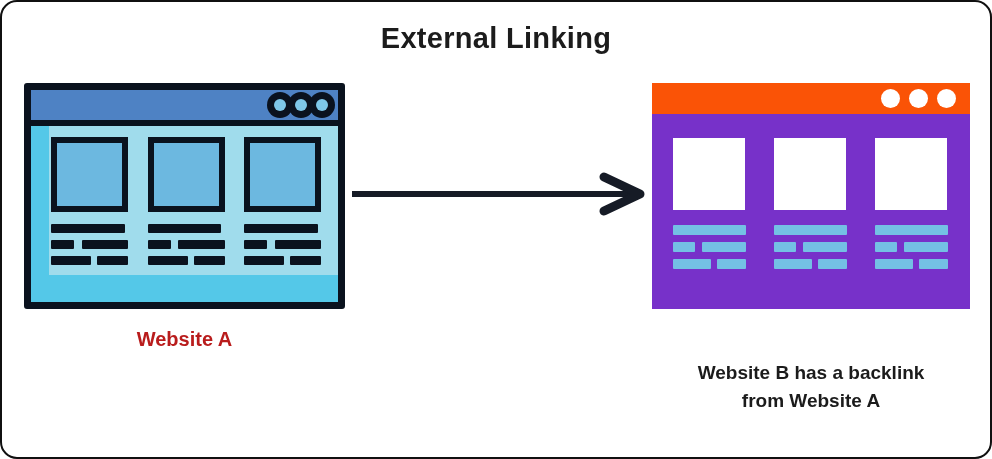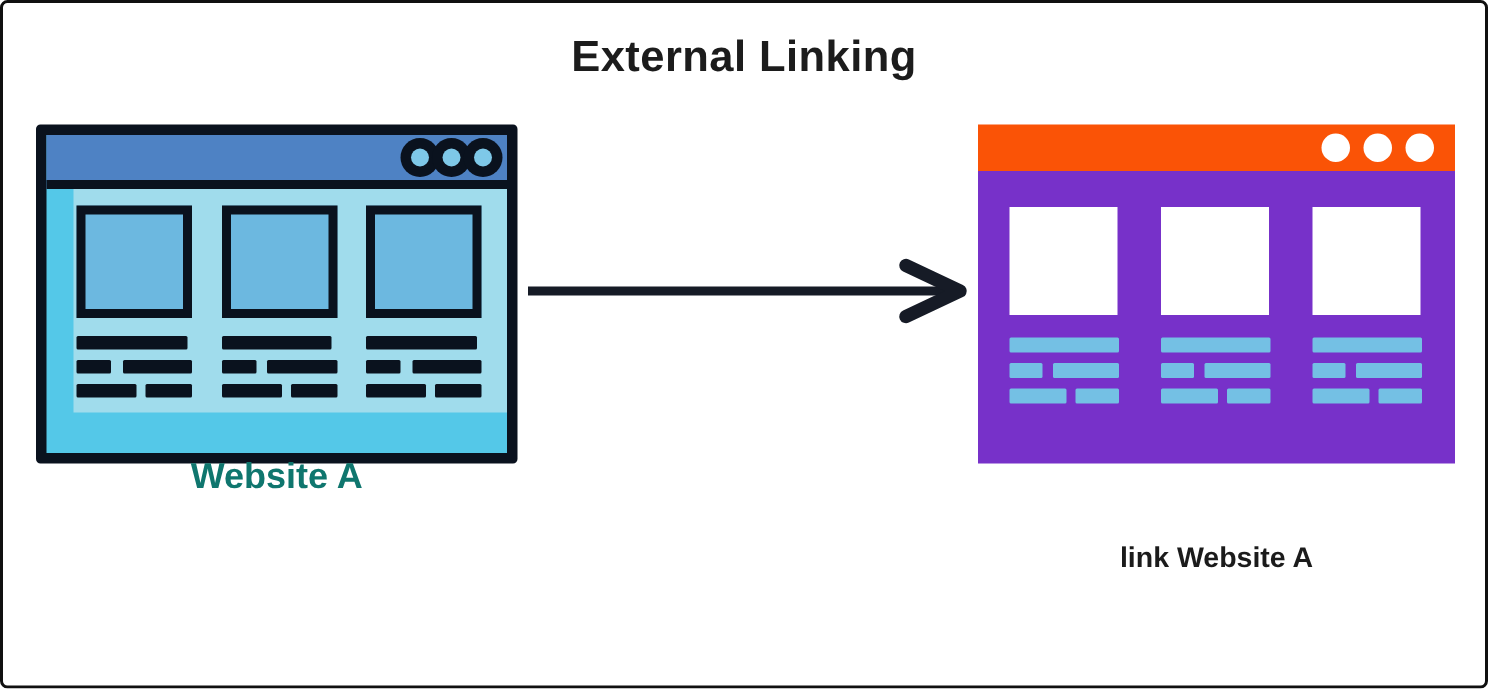--- a/index.html
+++ b/index.html
@@ -1,17 +1,17 @@
 <!DOCTYPE html>
 <html style="--outline-dark: #0A121E; --site-a-titlebar: #4E82C4; --site-a-frame-fill: #54C8E8; --site-a-panel: #A0DCEC; --site-a-box: #6CB8E0; --site-a-ring-dot: #7EC8E8; --site-b-titlebar: #FA5306; --site-b-body: #7731C9; --site-b-text-bar: #74C0E4; --arrow: #161B26;"><head>
 <meta charset="utf-8">
 <style>
   html,body{margin:0;padding:0;background:#fff;font-family:"Liberation Sans",sans-serif;}
   .canvas{position:relative;width:992px;height:459px;background:#fff;border:2px solid #101010;
-          border-radius:5px;box-sizing:border-box;overflow:hidden;}
+          border-radius:17px;box-sizing:border-box;overflow:hidden;}
 
   .diagram-title{position:absolute;top:20px;left:0;width:100%;text-align:center;
                  font-size:29px;font-weight:bold;color:#1c1c1c;letter-spacing:.3px;}
 
   
   .window-a{position:absolute;left:22px;top:81px;width:321px;height:226px;box-sizing:border-box;
             background:var(--site-a-frame-fill,#54C8E8);
             border:7px solid var(--outline-dark,#0A121E);border-radius:3px;}
   .titlebar-a{height:30px;background:var(--site-a-titlebar,#4E82C4);
               border-bottom:6px solid var(--outline-dark,#0A121E);
@@ -40,21 +40,21 @@
   .content-b{position:absolute;left:0;right:0;top:31px;bottom:0;box-sizing:border-box;
              background:var(--site-b-body,#7731C9);padding:24px 22px 0 21px;
              display:flex;justify-content:space-between;}
   .window-b .col{width:73px;}
   .window-b .box{width:72px;height:72px;background:#ffffff;}
   .window-b .bar{height:10px;background:var(--site-b-text-bar,#74C0E4);border-radius:1px;}
   .window-b .bar.full{margin-top:15px;width:100%;}
   .window-b .bar-row{margin-top:7px;}
 
   
-  .site-label{position:absolute;top:302px;text-align:center;font-size:24px;font-weight:bold;color:#0f766e;}
+  .site-label{position:absolute;top:326px;text-align:center;font-size:20px;font-weight:bold;color:#b91c1c;}
   .label-a{left:22px;width:321px;} .label-b{left:650px;width:318px;}
   .site-caption{position:absolute;top:357px;text-align:center;font-size:19px;font-weight:bold;
                 color:#1b1b1b;line-height:1.45;}
   .caption-a{left:12px;width:341px;} .caption-b{left:640px;width:338px;}
 
   
   .arrow-wrap{position:absolute;left:348px;top:168px;width:300px;height:48px;}
 </style>
 </head>
 <body>
@@ -166,16 +166,17 @@
           <div class="bar w52"></div>
           <div class="bar w40"></div>
         </div>
       </div>
     </div>
   </div>
 
   <div class="site-label label-a">Website A</div>
 
   <div class="site-caption caption-b">
-    <div>link Website A</div>
+    <div>Website B has a backlink</div>
+    <div>from Website A</div>
   </div>
 
 </div>
 
 </body></html>

